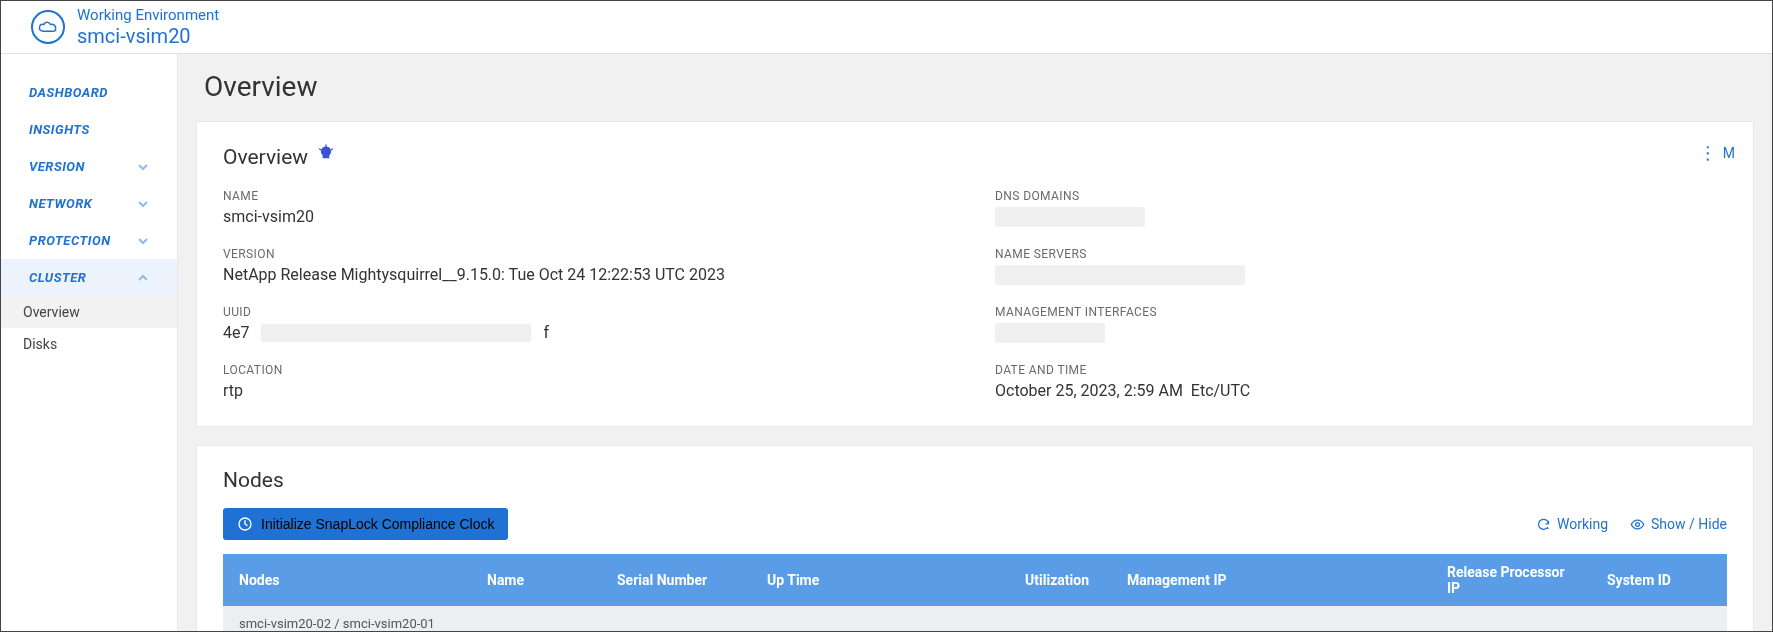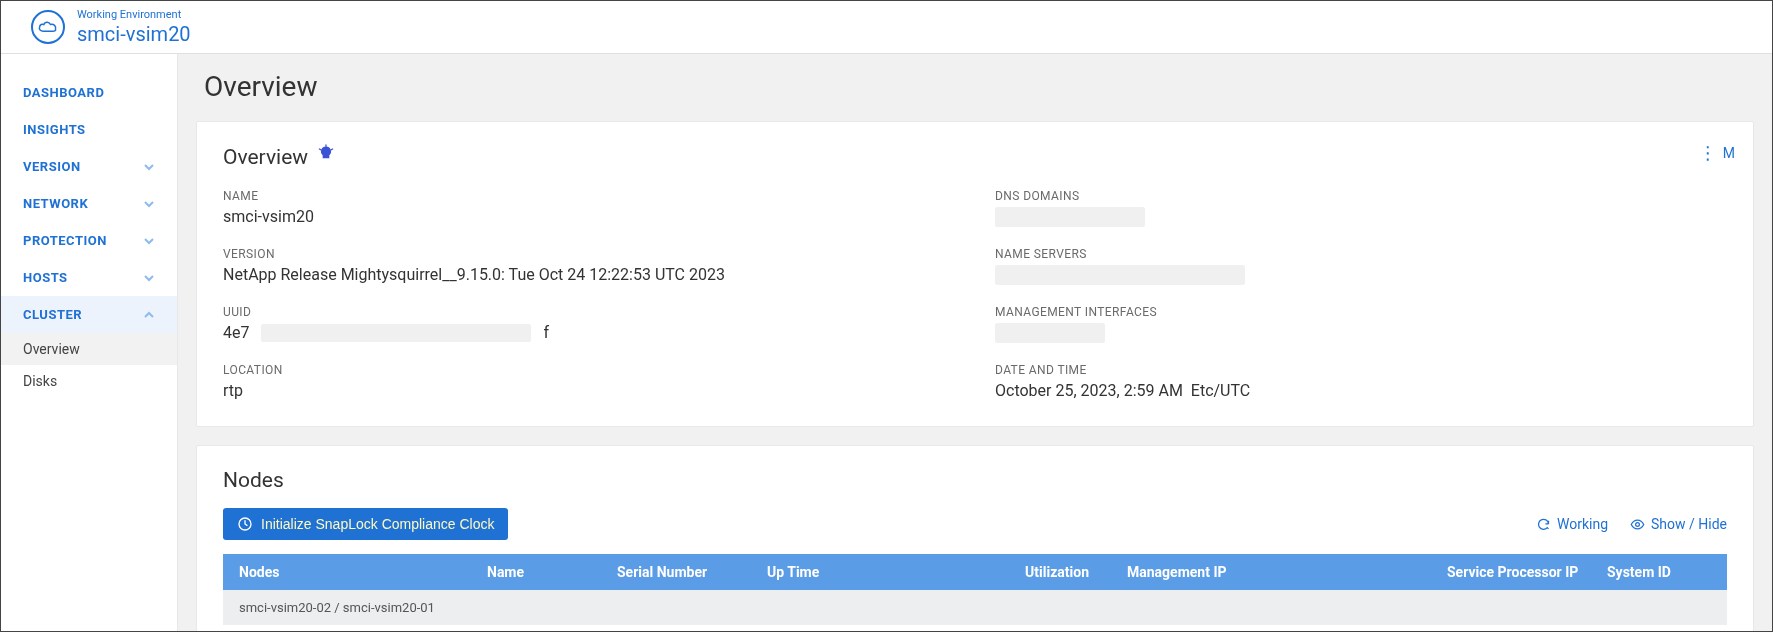--- a/index.html
+++ b/index.html
@@ -3,30 +3,30 @@
 <meta charset="utf-8">
 <style>
 * { box-sizing: border-box; margin: 0; padding: 0; }
 body { font-family: -apple-system, BlinkMacSystemFont, "Segoe UI", Roboto, Helvetica, Arial, sans-serif; background: #fff; color: #333; width: 1773px; height: 632px; overflow: hidden; border: 1px solid #444; }
 
 
 .top-header { display: flex; align-items: center; padding: 6px 30px; border-bottom: 1px solid #e0e0e0; height: 53px; }
 .cloud-icon-wrap { width: 34px; height: 34px; border: 2px solid #1f71d3; border-radius: 50%; display: flex; align-items: center; justify-content: center; margin-right: 12px; }
 .cloud-icon-wrap svg { width: 20px; height: 14px; }
 .env-block { display: flex; flex-direction: column; line-height: 1.2; }
-.env-label { color: #1f71d3; font-size: 11px; }
+.env-label { color: #1f71d3; font-size: 15px; }
 .env-name { color: #1f71d3; font-size: 20px; }
 
 
 .layout { display: flex; height: calc(100% - 53px); }
 .sidebar { width: 177px; border-right: 1px solid #e8e8e8; background: #fff; padding-top: 20px; }
 .main { flex: 1; background: #f1f1f1; padding: 0; overflow: hidden; }
 
 
-.nav-item { display: flex; align-items: center; justify-content: space-between; padding: 11px 22px; font-size: 13px; font-weight: 700; color: #1f71d3; letter-spacing: 0.5px; cursor: pointer; }
+.nav-item { display: flex; align-items: center; justify-content: space-between; padding: 11px 28px; font-size: 13px; font-weight: 700; color: #1f71d3; letter-spacing: 0.5px; cursor: pointer; font-style: italic; }
 .nav-item svg { width: 12px; height: 12px; }
 .nav-sub { padding: 8px 22px; font-size: 14px; color: #444; cursor: pointer; }
 .nav-sub.active { background: #f2f2f2; }
 .cluster-section { background: #edf3fd; }
 .cluster-section .nav-item { background: #edf3fd; }
 
 
 .page-title { font-size: 28px; font-weight: 400; color: #333; padding: 16px 26px 18px; }
 .card { background: #fff; margin: 0 18px 18px 18px; border: 1px solid #e8e8e8; border-radius: 2px; padding: 22px 26px 26px; position: relative; }
 .card-title { font-size: 21px; font-weight: 400; color: #333; display: flex; align-items: center; gap: 8px; margin-bottom: 20px; }
@@ -40,21 +40,21 @@
 .info-value { font-size: 16px; color: #333; }
 .redacted { background: #f0f0f0; height: 20px; border-radius: 2px; display: inline-block; }
 .redacted.w1 { width: 150px; }
 .redacted.w2 { width: 250px; }
 .redacted.w3 { width: 110px; }
 .uuid-row { display: flex; align-items: center; gap: 12px; }
 
 
 .nodes-card .card-title { margin-bottom: 16px; }
 .nodes-toolbar { display: flex; align-items: center; justify-content: space-between; margin-bottom: 14px; }
-.btn-primary { background: #1f71d3; color: #fef9c3; border: none; border-radius: 3px; padding: 8px 14px; font-size: 14px; display: flex; align-items: center; gap: 8px; cursor: pointer; }
+.btn-primary { background: #1f71d3; color: #000000; border: none; border-radius: 3px; padding: 8px 14px; font-size: 14px; display: flex; align-items: center; gap: 8px; cursor: pointer; }
 .btn-primary svg { width: 16px; height: 16px; }
 .tool-links { display: flex; gap: 22px; color: #1f71d3; font-size: 14px; }
 .tool-link { display: flex; align-items: center; gap: 6px; cursor: pointer; }
 .tool-link svg { width: 15px; height: 15px; }
 
 
 .table { width: 100%; border-collapse: collapse; }
 .table thead th { background: #5a9ce6; color: #fff; text-align: left; font-size: 14px; font-weight: 700; padding: 10px 14px; }
 .table thead th:first-child { padding-left: 16px; }
 .table tbody td { background: #eceef0; color: #555; font-size: 13px; font-weight: 400; padding: 10px 16px; }
@@ -90,26 +90,20 @@
         </svg>
       </div>
     <div class="nav-item">
         <span>NETWORK</span>
         <svg viewBox="0 0 12 12" fill="none" stroke="#8fbaf0" stroke-width="2">
           <path d="M2 4l4 4 4-4"></path>
         </svg>
       </div>
     <div class="nav-item">
         <span>PROTECTION</span>
-        <svg viewBox="0 0 12 12" fill="none" stroke="#8fbaf0" stroke-width="2">
-          <path d="M2 4l4 4 4-4"></path>
-        </svg>
-      </div>
-    <div class="nav-item">
-        <span>HOSTS</span>
         <svg viewBox="0 0 12 12" fill="none" stroke="#8fbaf0" stroke-width="2">
           <path d="M2 4l4 4 4-4"></path>
         </svg>
       </div>
     <div class="cluster-section">
       <div class="nav-item">
           <span>CLUSTER</span>
           <svg viewBox="0 0 12 12" fill="none" stroke="#8fbaf0" stroke-width="2">
             <path d="M2 8l4-4 4 4"></path>
           </svg>
@@ -209,21 +203,21 @@
       </div>
       <table class="table">
         <thead>
           <tr>
             <th style="width:250px">Nodes</th>
             <th style="width:130px">Name</th>
             <th style="width:150px">Serial Number</th>
             <th style="width:160px">Up Time</th>
             <th style="width:200px;text-align:right;padding-right:24px">Utilization</th>
             <th style="width:320px">Management IP</th>
-            <th style="width:160px">Service Processor IP</th>
+            <th style="width:160px">Release Processor IP</th>
             <th>System ID</th>
           </tr>
         </thead>
         <tbody>
           <tr>
             <td colspan="8">smci-vsim20-02 / smci-vsim20-01</td>
           </tr>
         </tbody>
       </table>
     </div>

